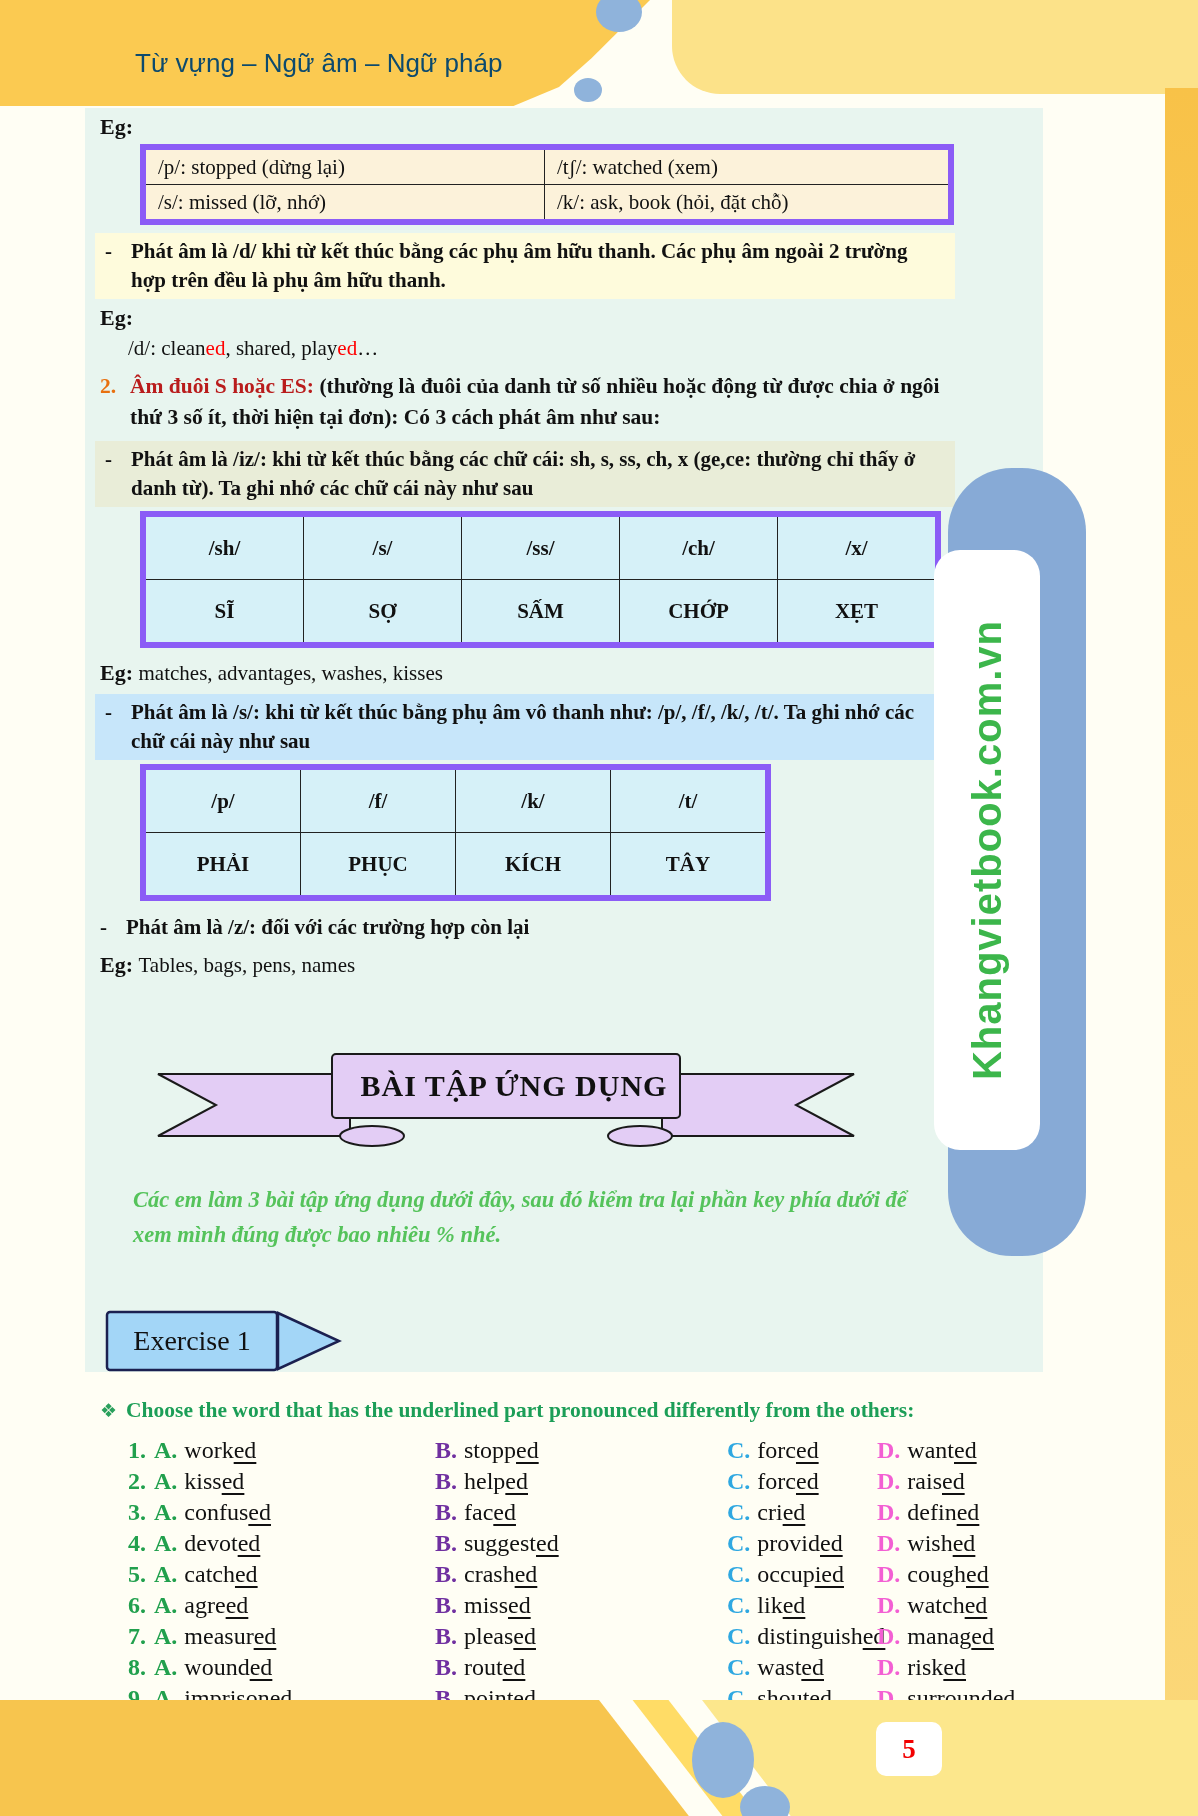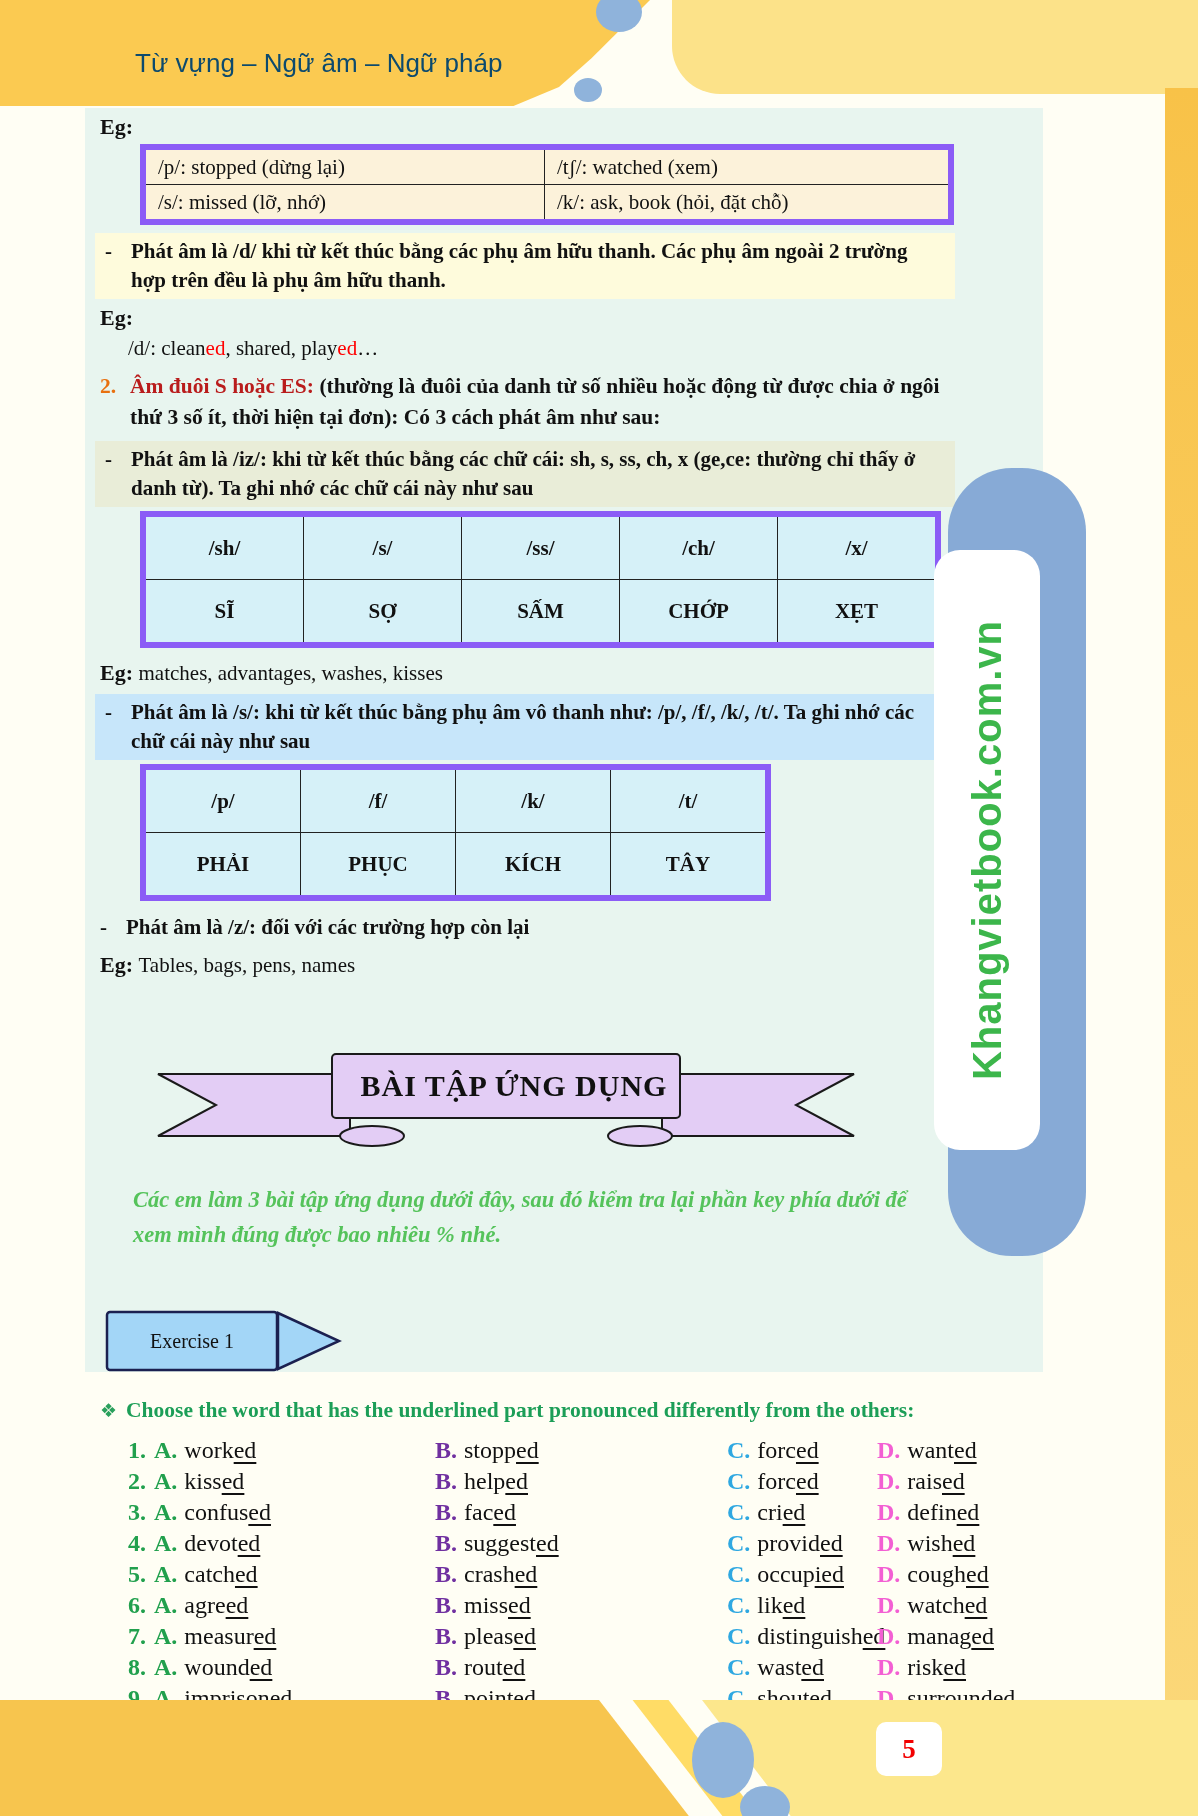--- a/index.html
+++ b/index.html
@@ -60,21 +60,21 @@
   .ribbon-label{position:absolute;left:182px;top:4px;width:348px;height:64px;display:flex;
                 align-items:center;justify-content:center;font-weight:bold;font-size:30px;letter-spacing:1px;margin-left:8px;}
 
   .intro{margin:30px 0 0 48px;width:815px;color:#55C35B;font-style:italic;font-weight:bold;
          font-size:22.5px;line-height:35px;}
 
   
   .badge{position:relative;width:240px;height:64px;margin:58px 0 0 20px;}
   .badge svg{position:absolute;left:0;top:0;}
   .badge-label{position:absolute;left:2px;top:2px;width:170px;height:58px;display:flex;
-               align-items:center;justify-content:center;font-size:20px;}
+               align-items:center;justify-content:center;font-size:28px;}
   .instruction{margin:24px 0 0 15px;font-weight:bold;font-size:21.5px;color:#1C9E57;}
   .instruction .bullet{color:#2AA05C;font-size:19px;margin-right:9px;font-family:"DejaVu Sans",sans-serif;}
 
   .questions{margin:12px 0 0 43px;}
   .q-row{display:grid;grid-template-columns:307px 292px 150px auto;line-height:31px;font-size:24px;white-space:nowrap;}
   .q-num{display:inline-block;width:26px;color:#21A04D;font-weight:bold;}
   .q-letter{font-weight:bold;margin-right:7px;}
   .q-letter.A{color:#21A04D;} .q-letter.B{color:#7030A0;} .q-letter.C{color:#2FA8E1;} .q-letter.D{color:#F35FD3;}
   .q-word u{text-decoration-thickness:1.5px;text-underline-offset:3.5px;}
 

